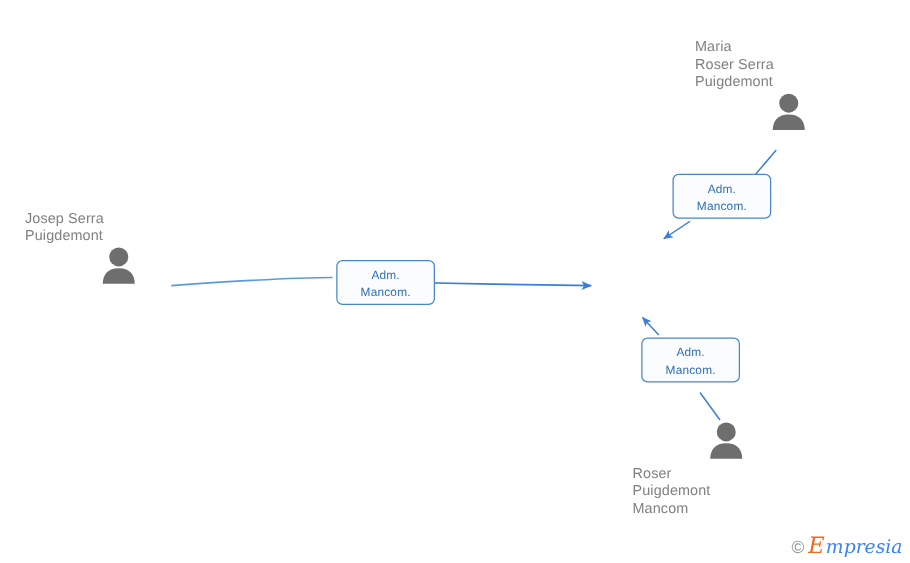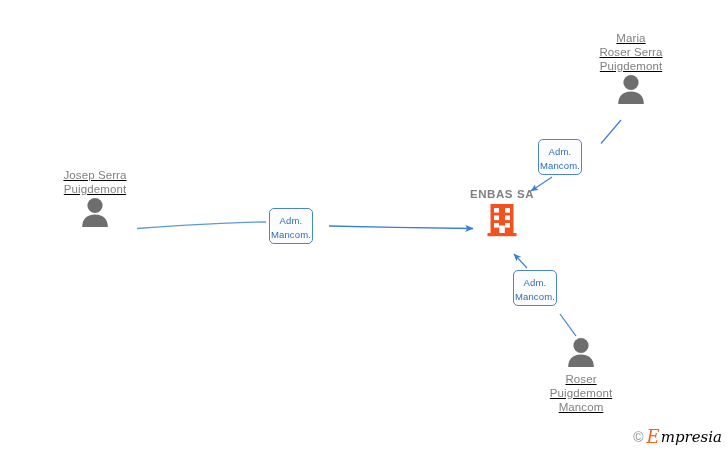--- a/index.html
+++ b/index.html
@@ -24,22 +24,21 @@
     top: 0;
     width: 728px;
     height: 450px;
     pointer-events: none;
   }
 
   
   .person {
     position: absolute;
     width: 150px;
-    text-align: center;
-    text-decoration: underline;
+    text-align: left;
   }
   .person-label {
     font-size: 11.5px;
     line-height: 14px;
     color: #808080;
     letter-spacing: 0.1px;
     white-space: pre-line;
   }
   .person-avatar {
     width: 34px;
@@ -73,21 +72,21 @@
     position: absolute;
     box-sizing: border-box;
     border: 1px solid #4a86c8;
     border-radius: 5px;
     background: #fbfcfe;
     color: #2f6fb5;
     font-size: 9.5px;
     line-height: 14px;
     text-align: center;
     padding-top: 5px;
-    width: 44px;
+    width: 79px;
     height: 36px;
     letter-spacing: 0.15px;
   }
   .rel-box span { display: block; }
 
   
   .watermark {
     position: absolute;
     right: 6px;
     bottom: 4px;
@@ -105,21 +104,21 @@
     font-style: italic;
     font-size: 18px;
     color: #f26722;
     line-height: 1;
     margin-right: -2px;
   }
   .wm-rest {
     font-family: "DejaVu Serif", serif;
     font-style: italic;
     font-size: 15px;
-    color: #000000;
+    color: #3b82f6;
     line-height: 1;
   }
 </style>
 </head>
 <body>
 
 <div id="canvas">
 
   <svg class="edge-layer" viewBox="0 0 728 450" width="728" height="450">
     <defs>
@@ -166,34 +165,20 @@
   <div class="person" style="left:506px; top:336px;">
     <svg class="person-avatar" viewBox="0 0 34 32">
       <circle cx="17" cy="9.5" r="7.6" fill="#6e6e6e"></circle>
       <path d="M17 18.5 C 8.4 18.5 4.2 23.4 4.2 31 L 29.8 31 C 29.8 23.4 25.6 18.5 17 18.5 Z" fill="#6e6e6e"></path>
     </svg>
     <div class="person-label" style="margin-top:4px;">Roser
 Puigdemont
 Mancom</div>
   </div>
 
-  <div class="company" style="left:427px; top:187px;">
-    <div class="company-label">ENBAS SA</div>
-    <svg class="company-icon" viewBox="0 0 30 34">
-      <rect x="3.5" y="1" width="23" height="29" fill="#f4511e"></rect>
-      <rect x="0.5" y="30" width="29" height="3.2" fill="#f4511e"></rect>
-      <rect x="7" y="5" width="5" height="4.6" fill="#ffffff"></rect>
-      <rect x="18" y="5" width="5" height="4.6" fill="#ffffff"></rect>
-      <rect x="7" y="12.5" width="5" height="4.6" fill="#ffffff"></rect>
-      <rect x="18" y="12.5" width="5" height="4.6" fill="#ffffff"></rect>
-      <rect x="7" y="20" width="5" height="4.6" fill="#ffffff"></rect>
-      <rect x="18" y="20" width="5" height="4.6" fill="#ffffff"></rect>
-      <rect x="12.2" y="22.5" width="5.6" height="7.5" fill="#ffffff"></rect>
-    </svg>
-  </div>
 
   <div class="rel-box" style="left:269px; top:208px;">
     <span>Adm.</span>
     <span>Mancom.</span>
   </div>
 
   <div class="rel-box" style="left:538px; top:139px;">
     <span>Adm.</span>
     <span>Mancom.</span>
   </div>

